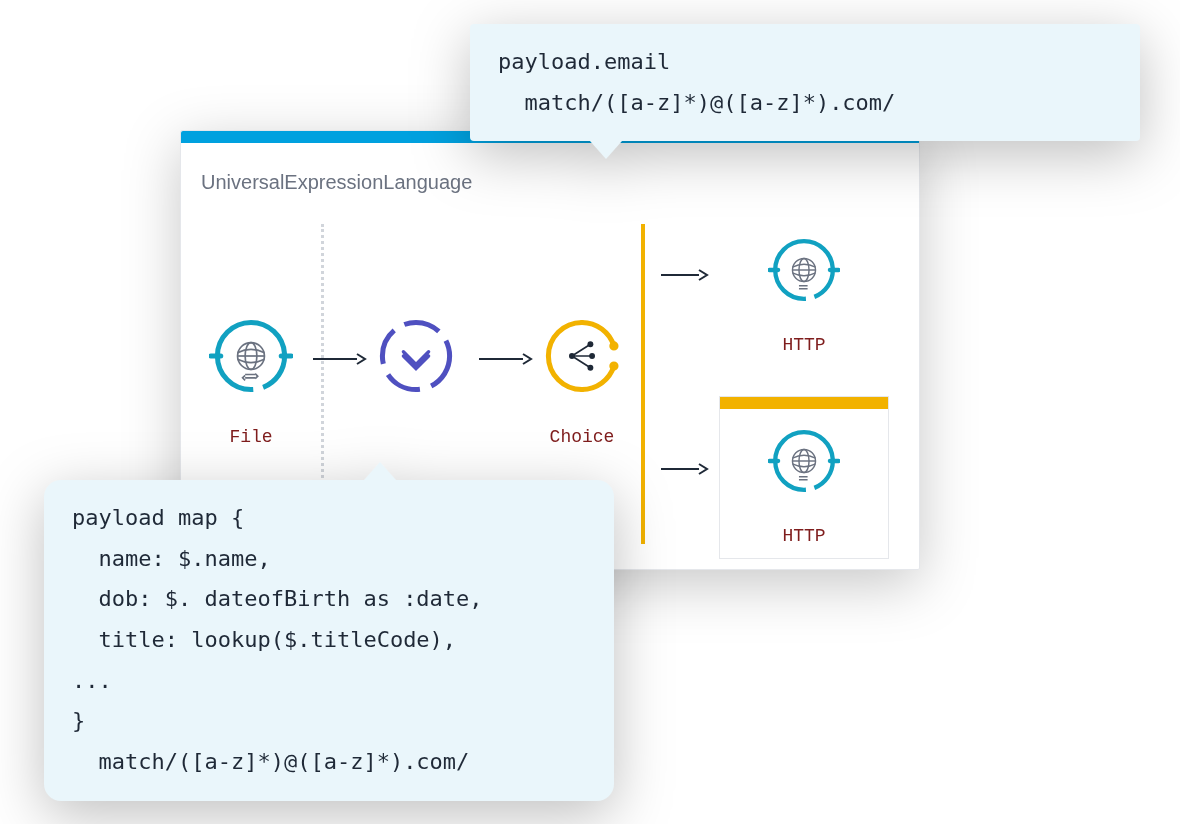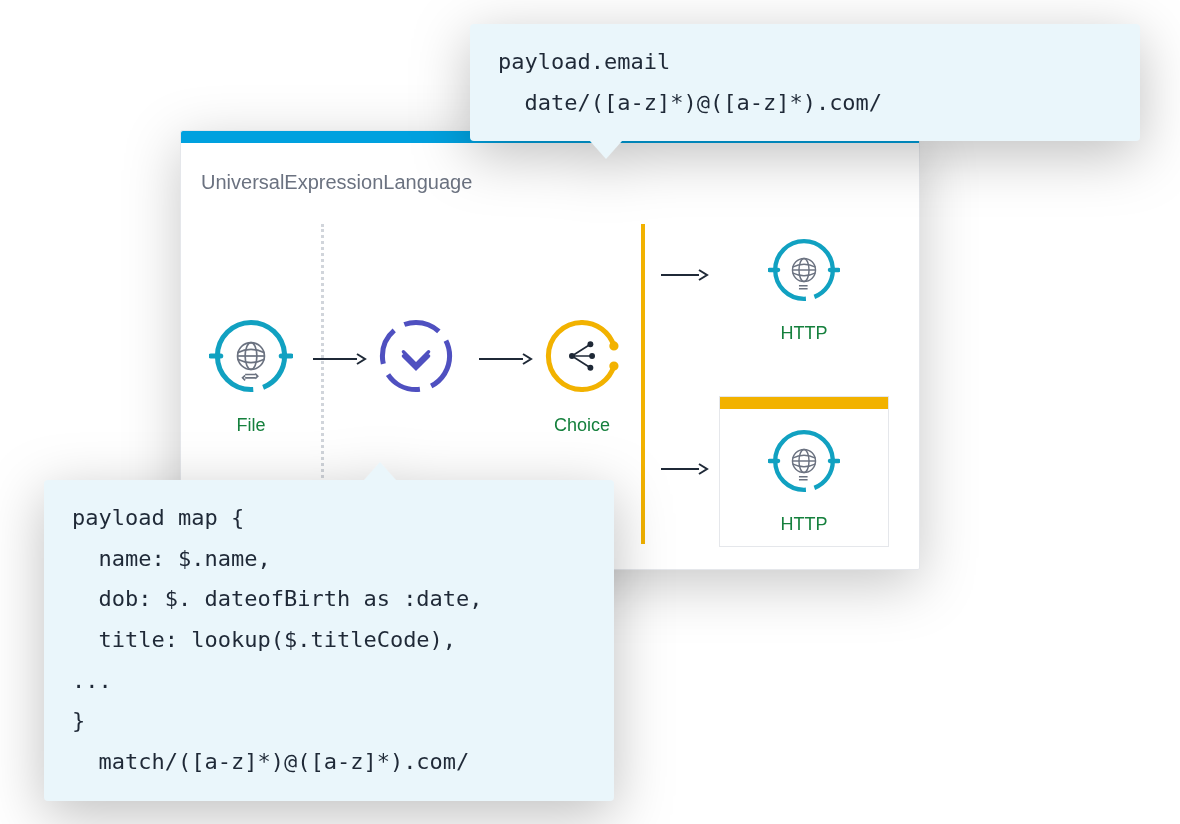--- a/index.html
+++ b/index.html
@@ -37,24 +37,25 @@
     position: relative;
     width: 100%;
     height: 370px;
   }
   .node {
     position: absolute;
     width: 150px;
     text-align: center;
   }
   .node-label {
-    color: #15803d;
+    color: #7f1d1d;
     font-size: 18px;
-    margin-top: 12px;
+    margin-top: 24px;
     line-height: 1.25;
+    font-family: Liberation Mono, monospace;
   }
   .icon-badge {
     display: inline-flex;
     width: 84px;
     height: 84px;
     align-items: center;
     justify-content: center;
   }
   .arrow {
     position: absolute;
@@ -112,20 +113,21 @@
   }
   .speech.s-top {
     left: 470px;
     top: 24px;
     width: 670px;
   }
   .speech.s-bot {
     left: 44px;
     top: 480px;
     width: 570px;
+    border-radius: 17px;
   }
   .speech::after {
     content: '';
     position: absolute;
     width: 0; height: 0;
   }
   .speech.s-top::after {
     left: 120px;
     bottom: -18px;
     border-left: 16px solid transparent;
@@ -257,20 +259,20 @@
             <path d="M43 72 h12 M43 76 h12" stroke="#6b7280" stroke-width="2"></path>
           </svg>
         </span>
         <div class="node-label">HTTP</div>
       </div>
     </div>
   </div>
 </div>
 
 <div class="speech s-top">payload.email
-  date/([a-z]*)@([a-z]*).com/</div>
+  match/([a-z]*)@([a-z]*).com/</div>
 <div class="speech s-bot">payload map {
   name: $.name,
   dob: $. dateofBirth as :date,
   title: lookup($.titleCode),
 ...
 }
   match/([a-z]*)@([a-z]*).com/</div>
 
 </body></html>

